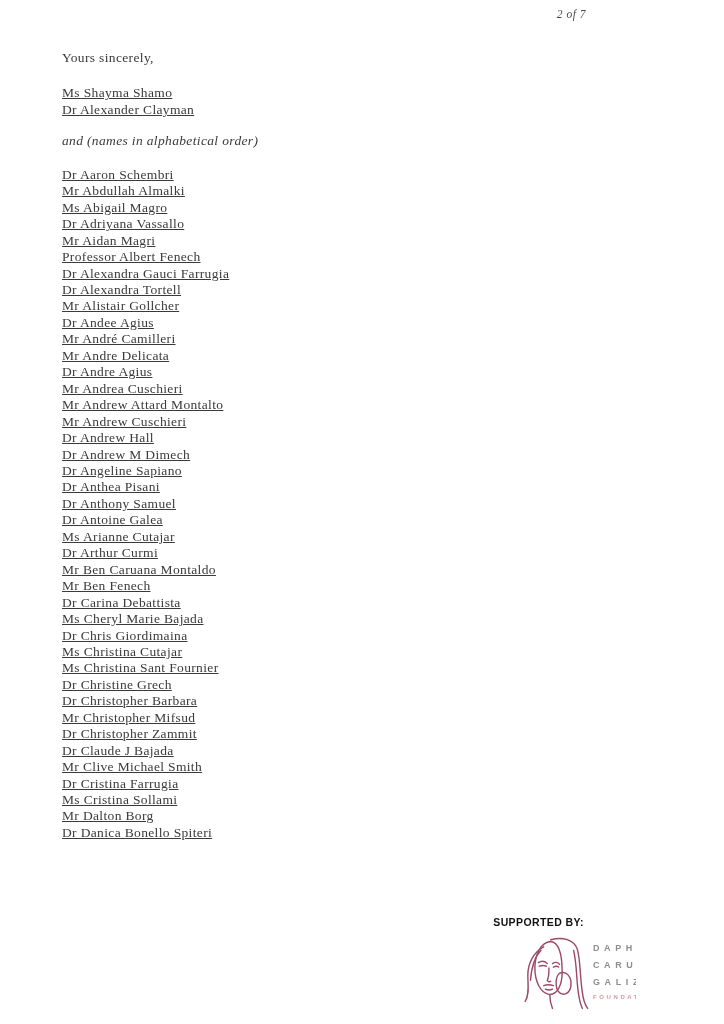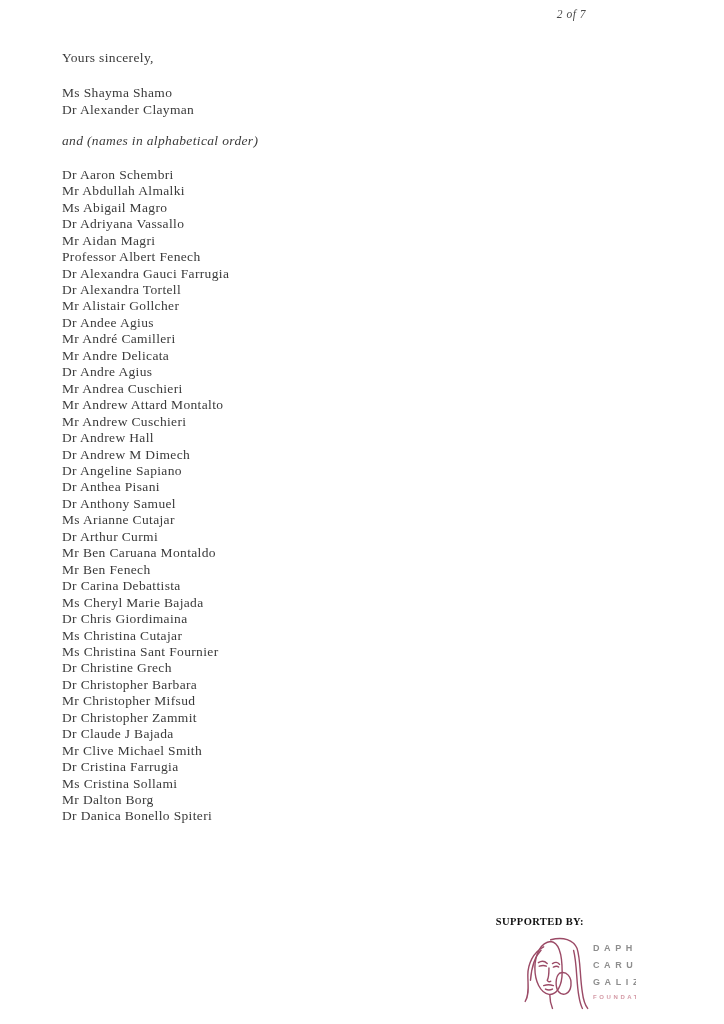--- a/index.html
+++ b/index.html
@@ -33,26 +33,26 @@
     line-height: 16.45px;
     letter-spacing: 0.35px;
   }
   .closing { margin: 0; }
   .signatories { margin-top: 19px; }
   .note {
     margin: 15px 0 0 0;
     font-style: italic;
   }
   .names-list { margin-top: 17px; }
-  .name-row, .sig-row { white-space: nowrap; }
+  .name-row, .sig-row { white-space: nowrap; text-decoration: underline; }
   .supported-by {
     position: absolute;
     top: 916px;
     right: 52px;
-    font-family: Liberation Serif, serif;
+    font-family: Liberation Sans, sans-serif;
     font-weight: bold;
     font-size: 10.5px;
     letter-spacing: 0.4px;
     color: #111111;
   }
   .logo {
     position: absolute;
     left: 512px;
     top: 930px;
     width: 180px;
@@ -120,20 +120,21 @@
         <div class="name-row">Mr Andre Delicata</div>
         <div class="name-row">Dr Andre Agius</div>
         <div class="name-row">Mr Andrea Cuschieri</div>
         <div class="name-row">Mr Andrew Attard Montalto</div>
         <div class="name-row">Mr Andrew Cuschieri</div>
         <div class="name-row">Dr Andrew Hall</div>
         <div class="name-row">Dr Andrew M Dimech</div>
         <div class="name-row">Dr Angeline Sapiano</div>
         <div class="name-row">Dr Anthea Pisani</div>
         <div class="name-row">Dr Anthony Samuel</div>
+        <div class="name-row">Dr Antoine Galea</div>
         <div class="name-row">Ms Arianne Cutajar</div>
         <div class="name-row">Dr Arthur Curmi</div>
         <div class="name-row">Mr Ben Caruana Montaldo</div>
         <div class="name-row">Mr Ben Fenech</div>
         <div class="name-row">Dr Carina Debattista</div>
         <div class="name-row">Ms Cheryl Marie Bajada</div>
         <div class="name-row">Dr Chris Giordimaina</div>
         <div class="name-row">Ms Christina Cutajar</div>
         <div class="name-row">Ms Christina Sant Fournier</div>
         <div class="name-row">Dr Christine Grech</div>

